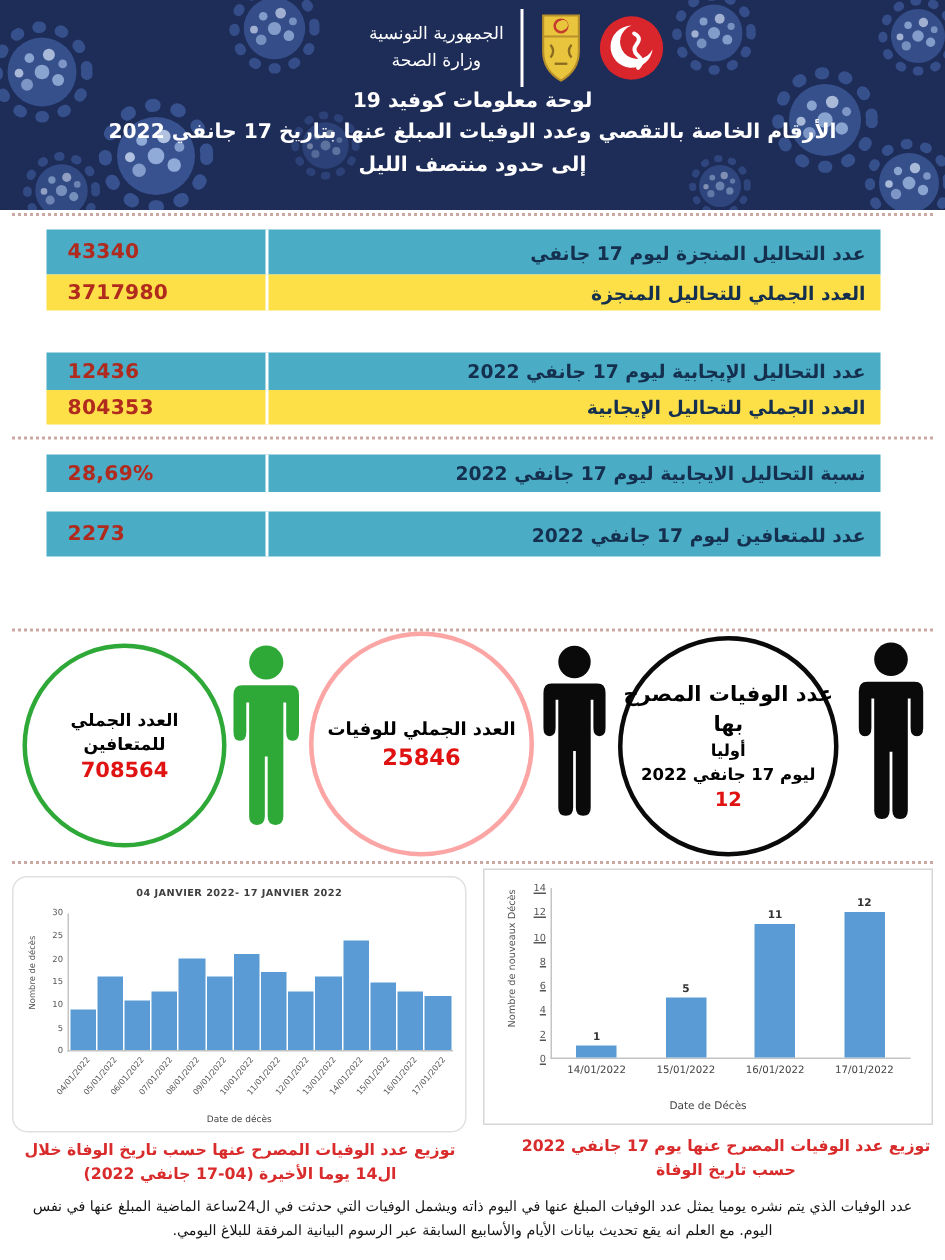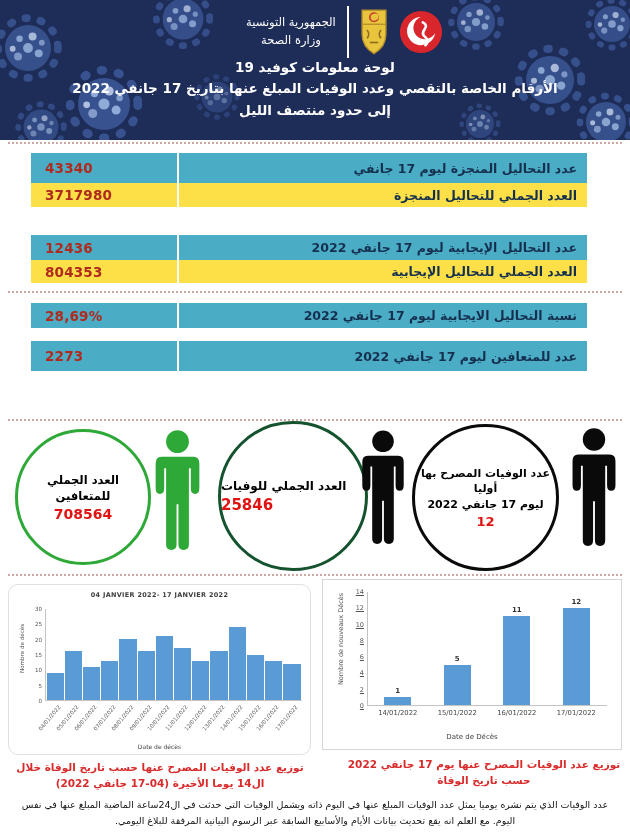--- a/index.html
+++ b/index.html
@@ -29,21 +29,21 @@
   .row .vsep{width:2px;background:#fff;}
   .row .lbl{flex:1;display:flex;align-items:center;direction:rtl;padding-right:10px;box-sizing:border-box;
             font-weight:bold;font-size:12.5px;color:#15304f;}
 
   
   .circle{position:absolute;border-radius:50%;background:#fff;display:flex;flex-direction:column;
           align-items:center;justify-content:center;text-align:center;direction:rtl;box-sizing:border-box;z-index:2;}
   .circle .clabel{font-weight:bold;color:#000;font-size:11.5px;line-height:1.4;}
   .circle .cvalue{font-weight:bold;color:#E01212;font-size:14px;margin-top:2px;}
   .circle-recovered{left:15px;top:429px;width:136px;height:136px;border:3px solid #2EA836;}
-  .circle-deaths{left:218px;top:421px;width:150px;height:150px;border:3px solid #14532d;align-items:flex-end;}
+  .circle-deaths{left:206px;top:421px;width:150px;height:150px;border:3px solid #fca5a5;}
   .circle-new-deaths{left:412px;top:424px;width:147px;height:147px;border:3px solid #0a0a0a;}
   .person{position:absolute;z-index:2;}
   .person.green svg{fill:#2EA836;}
   .person.black svg{fill:#0a0a0a;}
 
   
   .chart{position:absolute;background:#fff;border:1px solid #e0e0e0;box-sizing:border-box;}
   #chart-left{left:8px;top:584px;width:303px;height:171px;border-radius:10px;}
   #chart-right{left:322px;top:579px;width:300px;height:171px;border-color:#d6d6d6;}
   .chart .ctitle{position:absolute;left:0;top:6px;width:100%;text-align:center;
@@ -221,21 +221,21 @@
     <div class="clabel" style="font-size:12px">العدد الجملي للوفيات</div>
     <div class="cvalue" style="font-size:15px">25846</div>
   </div>
   <div class="person black" style="left:356px;top:424px">
     <svg width="54" height="130" viewBox="0 0 60 132">
         <use href="#person-shape"></use>
       </svg>
   </div>
 
   <div class="circle circle-new-deaths">
-    <div class="clabel" style="font-size:11px">عدد الوفيات المصرح بها</div>
+    <div class="clabel" style="font-size:14px">عدد الوفيات المصرح بها</div>
     <div class="clabel" style="font-size:11px">أوليا</div>
     <div class="clabel" style="font-size:11px">ليوم 17 جانفي 2022</div>
     <div class="cvalue" style="font-size:13px">12</div>
   </div>
   <div class="person black" style="left:566px;top:424px">
     <svg width="56" height="130" viewBox="0 0 60 132">
         <use href="#person-shape"></use>
       </svg>
   </div>
 

